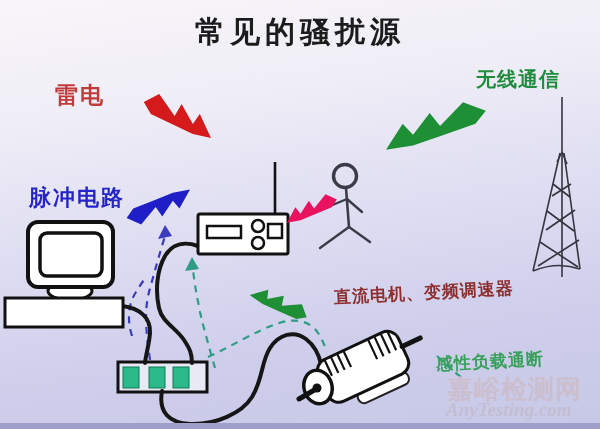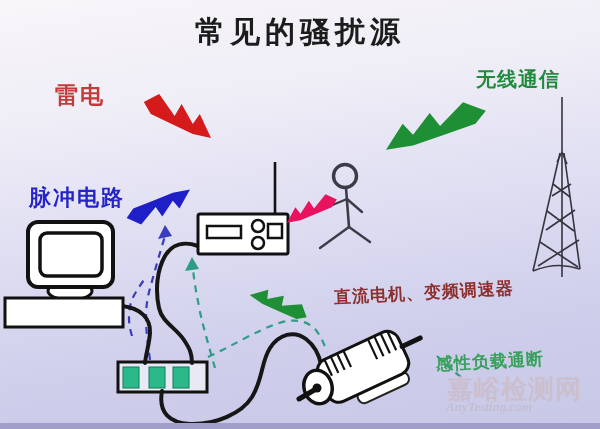--- a/index.html
+++ b/index.html
@@ -15,21 +15,21 @@
   .lbl-leidian{left:55px;top:80px;font-size:23px;font-weight:bold;color:#c23b3b;letter-spacing:2px;}
   .lbl-wuxian{left:476px;top:66px;font-size:20px;font-weight:bold;color:#1e8c3c;letter-spacing:1px;}
   .lbl-maichong{left:16px;top:183px;font-size:22px;font-weight:bold;color:#2424c8;letter-spacing:2px;margin-left:13px;}
   .lbl-esd{left:359px;top:199px;font-size:22px;font-weight:bold;color:#d42e6e;
            font-family:"Liberation Serif","DejaVu Serif",serif;}
   .lbl-zhiliu{left:334px;top:286px;font-size:17px;font-weight:bold;color:#8e2f2f;
               transform:rotate(-3deg);transform-origin:left center;letter-spacing:1px;}
   .lbl-ganxing{left:436px;top:353px;font-size:17px;font-weight:bold;color:#37a05a;
                transform:rotate(-3deg);transform-origin:left center;letter-spacing:1px;}
   .wm-name{left:447px;top:372px;font-size:26px;font-weight:bold;color:#ccbdcb;letter-spacing:1px;opacity:.9;}
-  .wm-url{left:446px;top:399px;font-size:13px;font-weight:bold;font-style:italic;color:#c3bdd0;
+  .wm-url{left:446px;top:399px;font-size:19px;font-weight:bold;font-style:italic;color:#c3bdd0;
           font-family:"Liberation Serif","DejaVu Serif",serif;opacity:.95;}
   .bolt{position:absolute;}
   .bolt svg{display:block;width:100%;height:100%;}
   .bolt-red{left:141px;top:92px;width:70px;height:48px;transform:scaleX(-1);}
   .bolt-green-big{left:386px;top:100px;width:104px;height:52px;}
   .bolt-blue{left:124px;top:188px;width:66px;height:38px;transform:rotate(180deg);}
   .bolt-magenta{left:287px;top:193px;width:52px;height:31px;}
   .bolt-green-small{left:252px;top:288px;width:58px;height:34px;transform:rotate(46deg);}
   .art{position:absolute;left:0;top:0;width:600px;height:429px;}
 </style>

